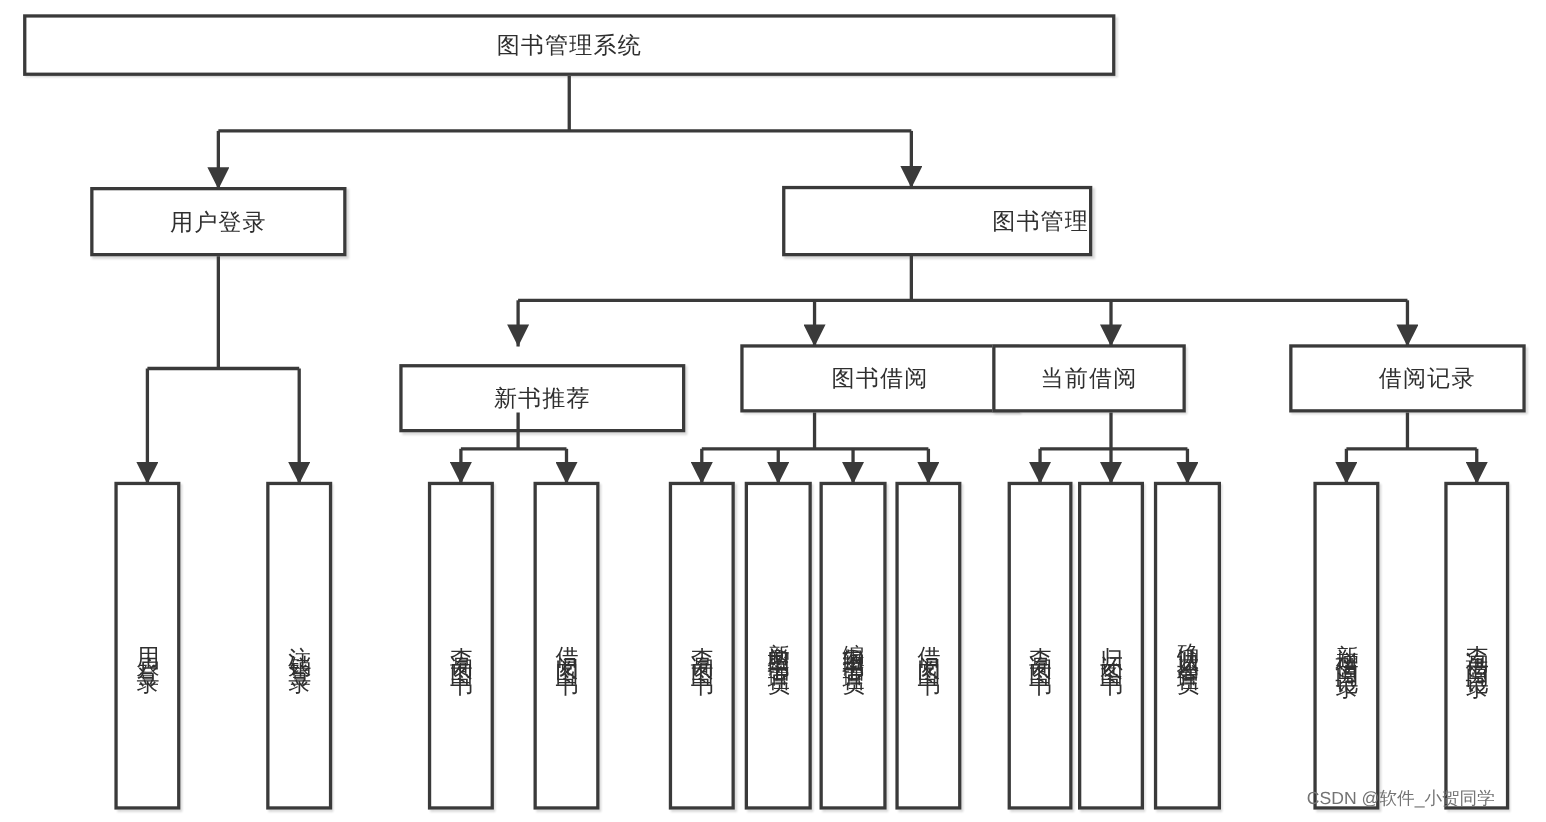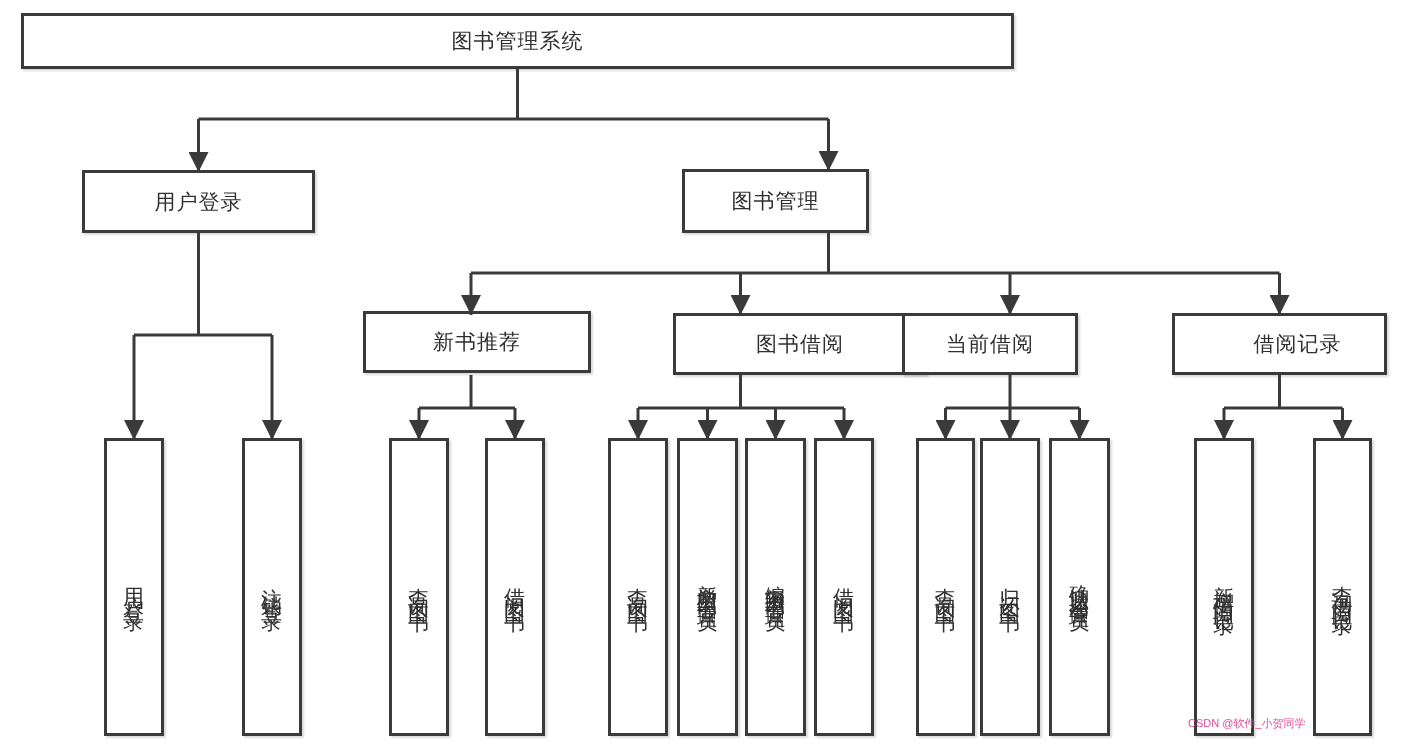--- a/index.html
+++ b/index.html
@@ -37,22 +37,22 @@
     position: absolute;
     left: 0; top: 0;
     width: 1405px; height: 747px;
     z-index: 3;
     pointer-events: none;
   }
   #watermark {
     position: absolute;
     left: 1188px;
     top: 716px;
-    font-size: 11px;
-    color: #ec4899;
+    font-size: 16px;
+    color: #737373;
     z-index: 4;
     white-space: nowrap;
   }
 </style>
 </head>
 <body>
 
 <div id="canvas">
 
   <svg id="connectors" viewBox="0 0 1405 747" xmlns="http://www.w3.org/2000/svg">
@@ -94,25 +94,25 @@
     </g>
   </svg>
 
   <div class="box" style="left:21px; top:13px; width:993px; height:56px;">
     <span class="hlabel">图书管理系统</span>
   </div>
 
   <div class="box" style="left:82px; top:170px; width:233px; height:63px;">
     <span class="hlabel">用户登录</span>
   </div>
-  <div class="box" style="left:682px; top:169px; width:187px; height:64px;">
+  <div class="box" style="left:711px; top:169px; width:282px; height:64px;justify-content:flex-end;">
     <span class="hlabel">图书管理</span>
   </div>
 
-  <div class="box" style="left:363px; top:311px; width:228px; height:62px;">
+  <div class="box" style="left:363px; top:331px; width:260px; height:62px;">
     <span class="hlabel">新书推荐</span>
   </div>
   <div class="box" style="left:633px; top:313px; width:254px; height:62px;margin-left:40px;">
     <span class="hlabel">图书借阅</span>
   </div>
   <div class="box" style="left:902px; top:313px; width:176px; height:62px;">
     <span class="hlabel">当前借阅</span>
   </div>
   <div class="box" style="left:1172px; top:313px; width:215px; height:62px;padding-left:36px;">
     <span class="hlabel">借阅记录</span>

